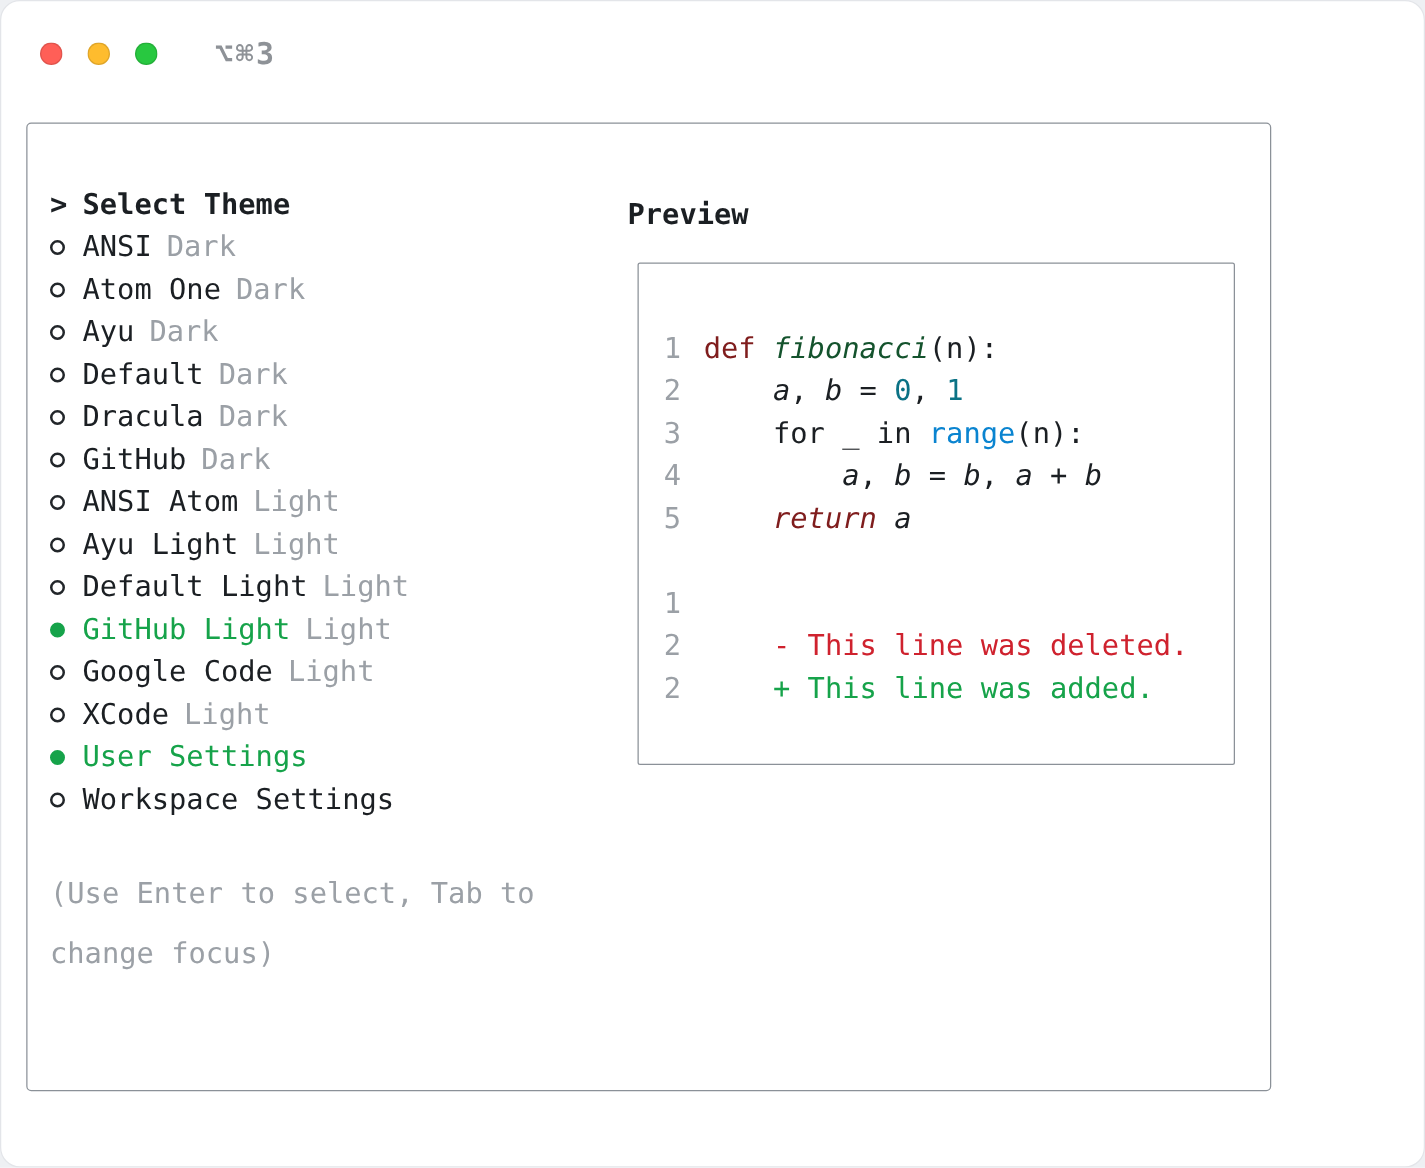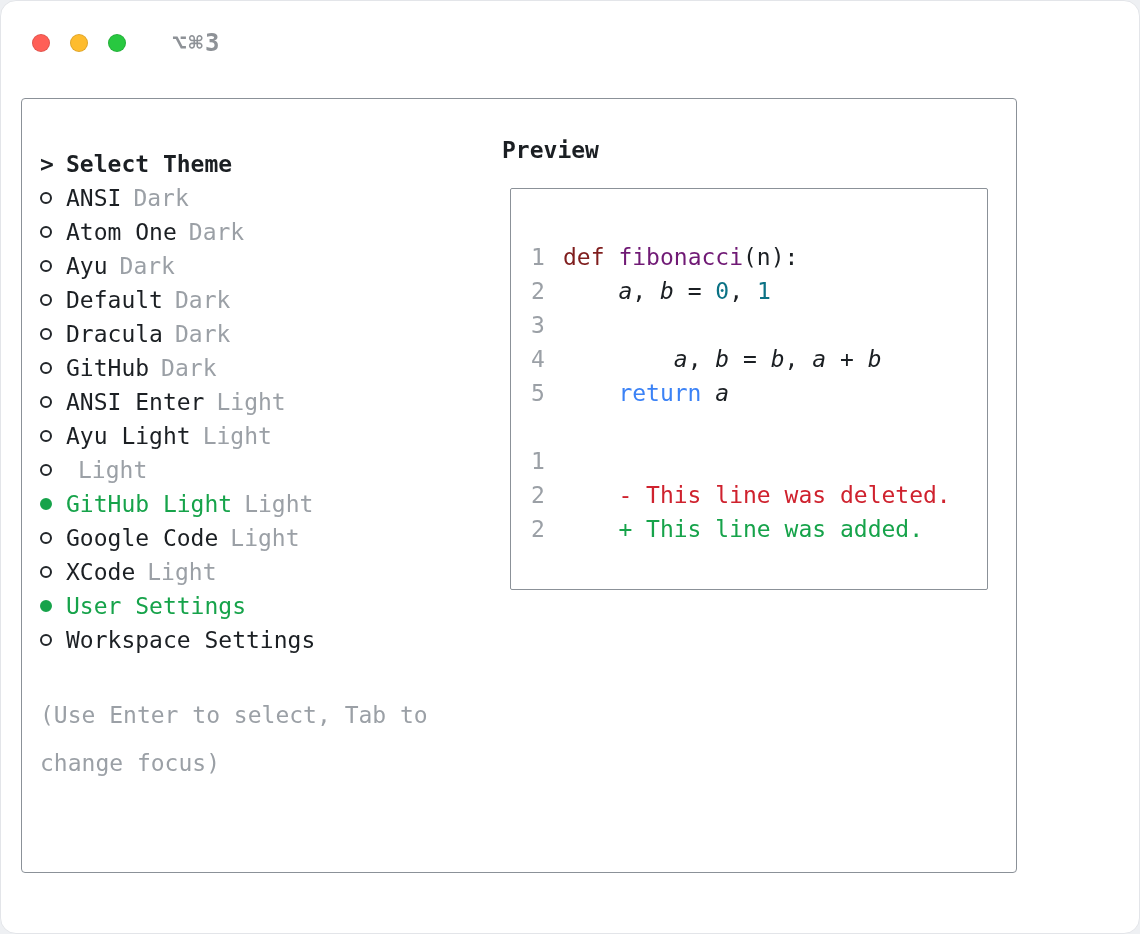--- a/index.html
+++ b/index.html
@@ -64,21 +64,21 @@
   .lbl.sel { color:var(--c-green,#16a34a); }
   .variant { color:var(--c-gray,#9ba0a6); margin-left:12px; }
   .apply-heading { margin-top:34px; }
   .hint {
     margin-top:34px;
     color:var(--c-gray,#9ba0a6);
     width:420px;
     line-height:48px;
   }
   .right-col {
-    position:absolute; left:480px; top:34px;
+    position:absolute; left:480px; top:56px;
     font-size:23px; line-height:34px;
   }
   .preview-box {
     margin-left:8px; margin-top:21px;
     width:478px; height:402px;
     border:1px solid var(--c-border,#8b9198);
     border-radius:2px;
     padding:51px 18px 0 20px;
     overflow:hidden;
   }
@@ -149,34 +149,35 @@
             <span class="icon-area">
               <span class="radio"></span>
             </span>
             <span class="lbl">GitHub</span>
             <span class="variant">Dark</span>
           </div>
           <div class="row">
             <span class="icon-area">
               <span class="radio"></span>
             </span>
-            <span class="lbl">ANSI Enter</span>
+            <span class="lbl">ANSI Atom</span>
             <span class="variant">Light</span>
           </div>
           <div class="row">
             <span class="icon-area">
               <span class="radio"></span>
             </span>
             <span class="lbl">Ayu Light</span>
             <span class="variant">Light</span>
           </div>
           <div class="row">
             <span class="icon-area">
               <span class="radio"></span>
             </span>
+            <span class="lbl">Default Light</span>
             <span class="variant">Light</span>
           </div>
           <div class="row">
             <span class="icon-area">
               <span class="radio on"></span>
             </span>
             <span class="lbl sel">GitHub Light</span>
             <span class="variant">Light</span>
           </div>
           <div class="row">
@@ -214,36 +215,37 @@
       <div class="hint">(Use Enter to select, Tab to change focus)</div>
     </div>
 
     <div class="right-col">
       <div class="row">
         <span class="header">Preview</span>
       </div>
       <div class="preview-box" id="preview-box">
           <div class="code-line">
             <span class="num">1</span>
-            <span class="code"><span style="color: #7f1d1d;">def </span><span style="color: #701a75;">fibonacci</span><span style="color: rgb(27, 31, 35);">(n):</span></span>
+            <span class="code"><span style="color: #7f1d1d;">def </span><span style="color: #14532d; font-style: italic;">fibonacci</span><span style="color: rgb(27, 31, 35);">(n):</span></span>
           </div>
           <div class="code-line">
             <span class="num">2</span>
             <span class="code"><span style="color: rgb(27, 31, 35);">    </span><span style="color: rgb(27, 31, 35); font-style: italic;">a</span><span style="color: rgb(27, 31, 35);">, </span><span style="color: rgb(27, 31, 35); font-style: italic;">b</span><span style="color: rgb(27, 31, 35);"> = </span><span style="color: rgb(11, 114, 133);">0</span><span style="color: rgb(27, 31, 35);">, </span><span style="color: rgb(11, 114, 133);">1</span></span>
           </div>
           <div class="code-line">
             <span class="num">3</span>
+            <span class="code"><span style="color: rgb(27, 31, 35);">    for _ in </span><span style="color: rgb(10, 132, 208);">range</span><span style="color: rgb(27, 31, 35);">(n):</span></span>
           </div>
           <div class="code-line">
             <span class="num">4</span>
             <span class="code"><span style="color: rgb(27, 31, 35);">        </span><span style="color: rgb(27, 31, 35); font-style: italic;">a</span><span style="color: rgb(27, 31, 35);">, </span><span style="color: rgb(27, 31, 35); font-style: italic;">b</span><span style="color: rgb(27, 31, 35);"> = </span><span style="color: rgb(27, 31, 35); font-style: italic;">b</span><span style="color: rgb(27, 31, 35);">, </span><span style="color: rgb(27, 31, 35); font-style: italic;">a</span><span style="color: rgb(27, 31, 35);"> + </span><span style="color: rgb(27, 31, 35); font-style: italic;">b</span></span>
           </div>
           <div class="code-line">
             <span class="num">5</span>
-            <span class="code"><span style="color: #3b82f6;">    return </span><span style="color: rgb(27, 31, 35); font-style: italic;">a</span></span>
+            <span class="code"><span style="color: #7f1d1d; font-style: italic;">    return </span><span style="color: rgb(27, 31, 35); font-style: italic;">a</span></span>
           </div>
           <div class="code-line">
             <span class="num"></span>
             <span class="code"></span>
           </div>
           <div class="code-line">
             <span class="num">1</span>
           </div>
           <div class="code-line">
             <span class="num">2</span>

